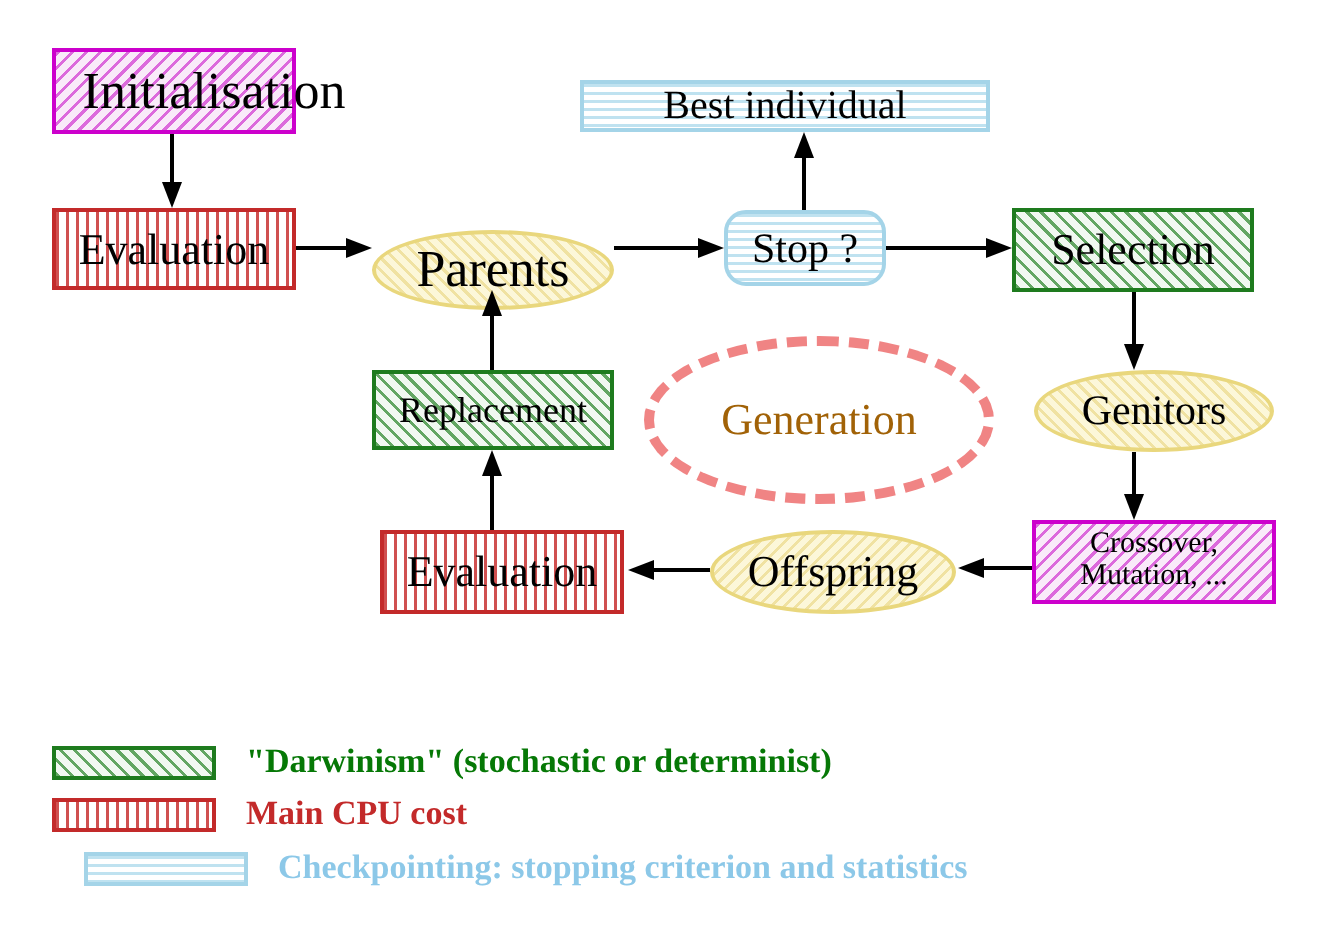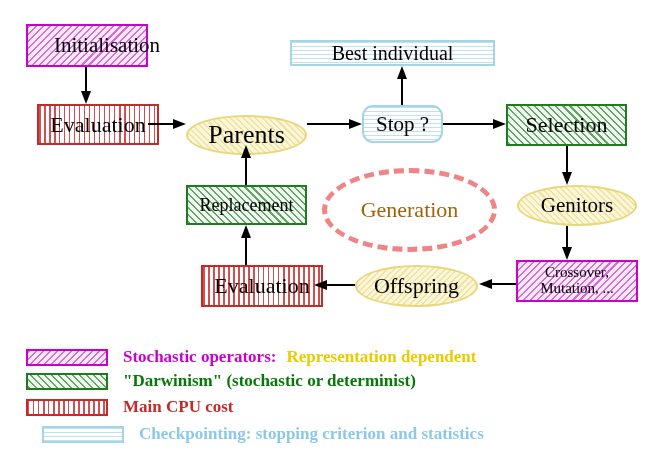--- a/index.html
+++ b/index.html
@@ -16,36 +16,35 @@
     border:2px solid #CC00CC;
     background:repeating-linear-gradient(135deg,#DC6ADC 0 1.5px,#F9EAF9 1.5px 5px);
   }
   .hatch-green{
     border:2px solid #1E7B1E;
     background:repeating-linear-gradient(45deg,#63A663 0 1.5px,#F1F8F1 1.5px 5px);
   }
   .hatch-red{
     border:2px solid #C32A2A;
     background:repeating-linear-gradient(90deg,#D05050 0 1.5px,#ffffff 1.5px 5px);
-    margin-left:11px;
   }
   .hatch-cyan{
     border:2px solid #A4D4E8;
     background:repeating-linear-gradient(180deg,#BFE2F0 0 1.5px,#ffffff 1.5px 4px);
   }
   .hatch-yellow-a{ 
     border:2px solid #E9D77D;border-radius:50%;
     background:repeating-linear-gradient(45deg,#F0E2A2 0 1.5px,#FCF7D9 1.5px 4.5px);
   }
   .hatch-yellow-b{ 
     border:2px solid #E9D77D;border-radius:50%;
     background:repeating-linear-gradient(135deg,#F0E2A2 0 1.5px,#FCF7D9 1.5px 4.5px);
   }
   
-  .n-init   {left:26px; top:24px; width:122px;height:43px;font-size:21px;padding-left:40px;}
+  .n-init   {left:26px; top:24px; width:122px;height:43px;font-size:26px;padding-left:40px;}
   .n-evalt  {left:26px; top:104px;width:122px;height:41px;font-size:22px;}
   .n-parents{left:186px;top:87px;width:121px;height:40px;font-size:26px;margin-top:28px;}
   .n-best   {left:290px;top:40px; width:205px;height:26px;font-size:20px;text-align:right;}
   .n-stop   {left:362px;top:105px;width:81px; height:38px;font-size:21px;border-radius:11px;}
   .n-sel    {left:506px;top:104px;width:121px;height:42px;font-size:22px;}
   .n-repl   {left:186px;top:185px;width:121px;height:40px;font-size:18px;}
   .n-gen    {left:322px;top:168px;width:175px;height:84px;font-size:22px;
              border:5px dashed #F08484;border-radius:50%;color:#a16207;background:transparent;text-align:right;}
   .n-genit  {left:517px;top:185px;width:120px;height:41px;font-size:21px;}
   .n-evalb  {left:190px;top:265px;width:122px;height:42px;font-size:22px;}
@@ -156,25 +155,20 @@
 
   <div class="ln" style="left:327px;top:284px;width:28px;height:2px;"></div>
   <div class="ah l" style="left:314px;top:280px;"></div>
 
   <div class="ln" style="left:245px;top:238px;width:2px;height:27px;"></div>
   <div class="ah u" style="left:241px;top:225px;"></div>
 
   <div class="ln" style="left:245px;top:158px;width:2px;height:27px;"></div>
   <div class="ah u" style="left:241px;top:145px;"></div>
 
-  <div class="legend-row lg1">
-    <div class="swatch sw-magenta"></div>
-    <span class="legend-text c-magenta">Stochastic operators:</span>
-    <span class="legend-text c-yellow">Representation dependent</span>
-  </div>
 
   <div class="legend-row lg2">
     <div class="swatch sw-green"></div>
     <span class="legend-text c-green">"Darwinism" (stochastic or determinist)</span>
   </div>
 
   <div class="legend-row lg3">
     <div class="swatch sw-red"></div>
     <span class="legend-text c-red">Main CPU cost</span>
   </div>

